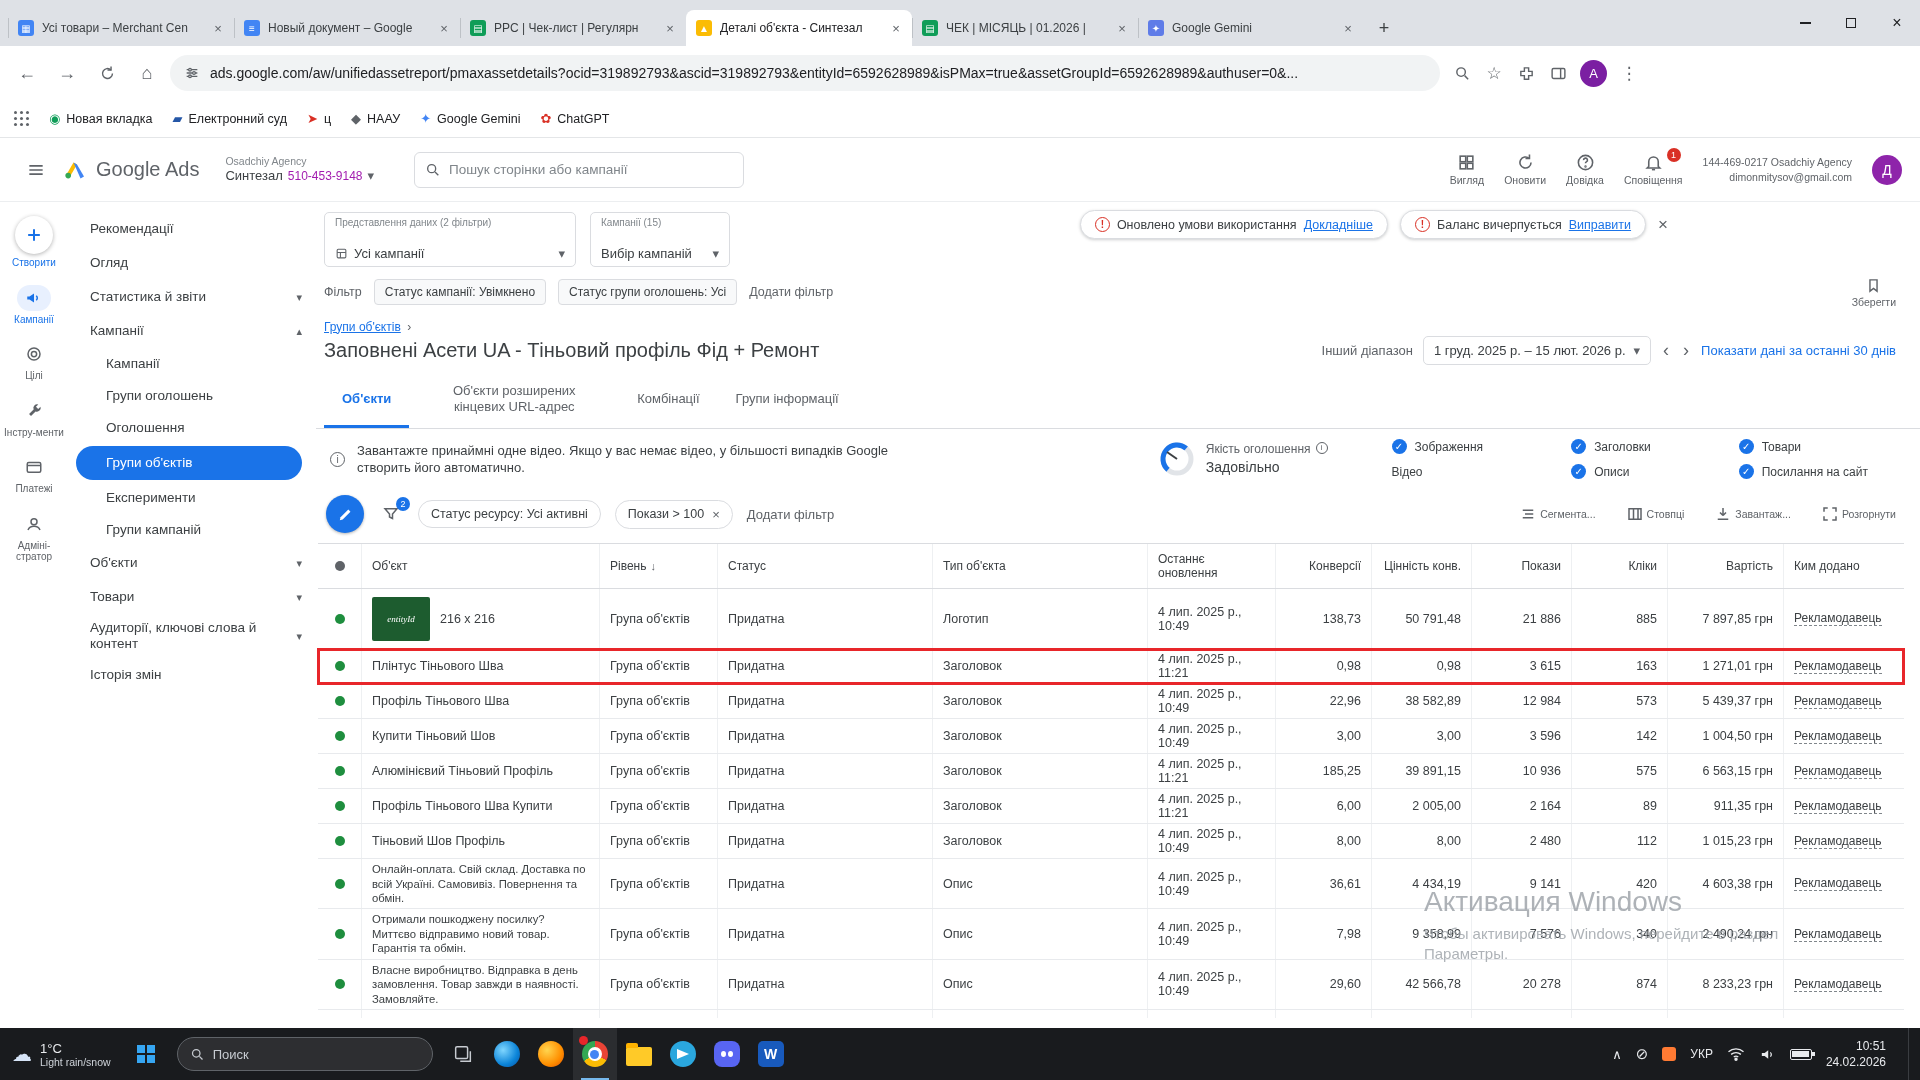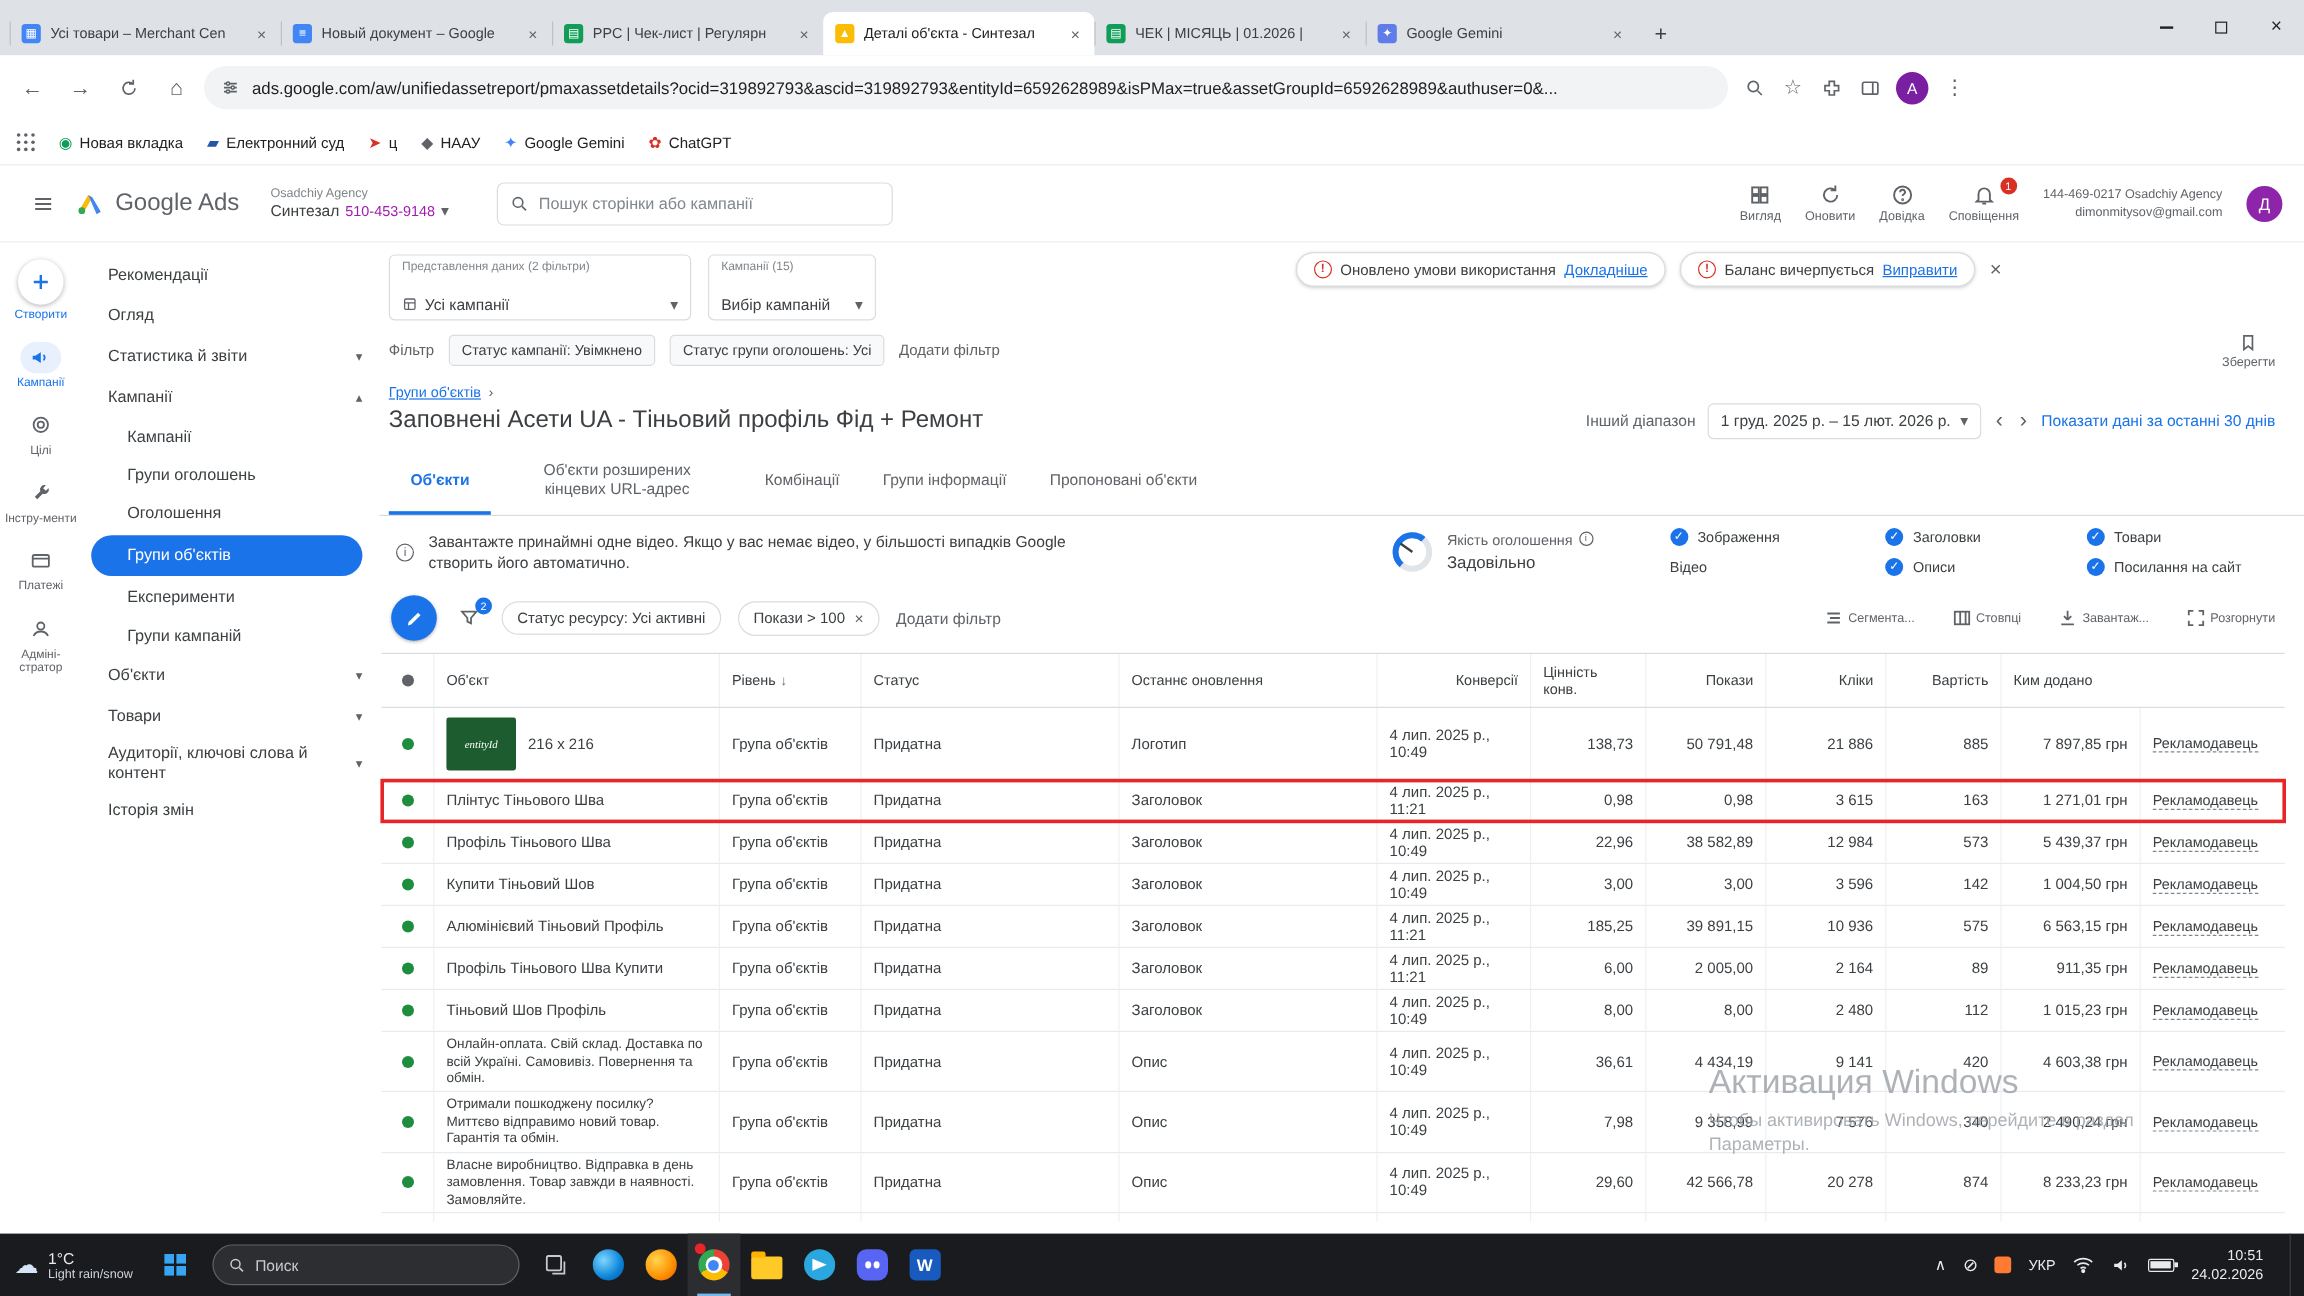--- a/index.html
+++ b/index.html
@@ -599,23 +599,20 @@
           </div>
           <div class="ptab">
             <span>Об'єкти розширених кінцевих URL-адрес</span>
           </div>
           <div class="ptab">
             <span>Комбінації</span>
           </div>
           <div class="ptab">
             <span>Групи інформації</span>
           </div>
-          <div class="ptab">
-            <span>Пропоновані об'єкти</span>
-          </div>
         </div>
 
       <div class="banner-row">
         <span class="info-i"></span>
         <span class="banner-text">Завантажте принаймні одне відео. Якщо у вас немає відео, у більшості випадків Google створить його автоматично.</span>
         <div class="strength">
           <svg width="38" height="38" viewBox="0 0 38 38">
             <circle cx="19" cy="19" r="14" fill="none" stroke="#e1e4e8" stroke-width="5"></circle>
             <circle cx="19" cy="19" r="14" fill="none" stroke="#1a73e8" stroke-width="5" stroke-dasharray="44 88" transform="rotate(130 19 19)"></circle>
             <line x1="19" y1="19" x2="9" y2="12" stroke="#3c4043" stroke-width="2"></line>
@@ -713,20 +710,21 @@
         <div class="thead">
           <div class="th">
               <span class="hdot"></span>
             </div>
           <div class="th">Об'єкт</div>
           <div class="th">
               <span>Рівень</span>
               <span class="gx-sort"></span>
             </div>
           <div class="th">Статус</div>
+          <div class="th">Тип об'єкта</div>
           <div class="th">Останнє оновлення</div>
           <div class="th num">Конверсії</div>
           <div class="th num">Цінність конв.</div>
           <div class="th num">Покази</div>
           <div class="th num">Кліки</div>
           <div class="th num">Вартість</div>
           <div class="th">Ким додано</div>
         </div>
         <div>
 

